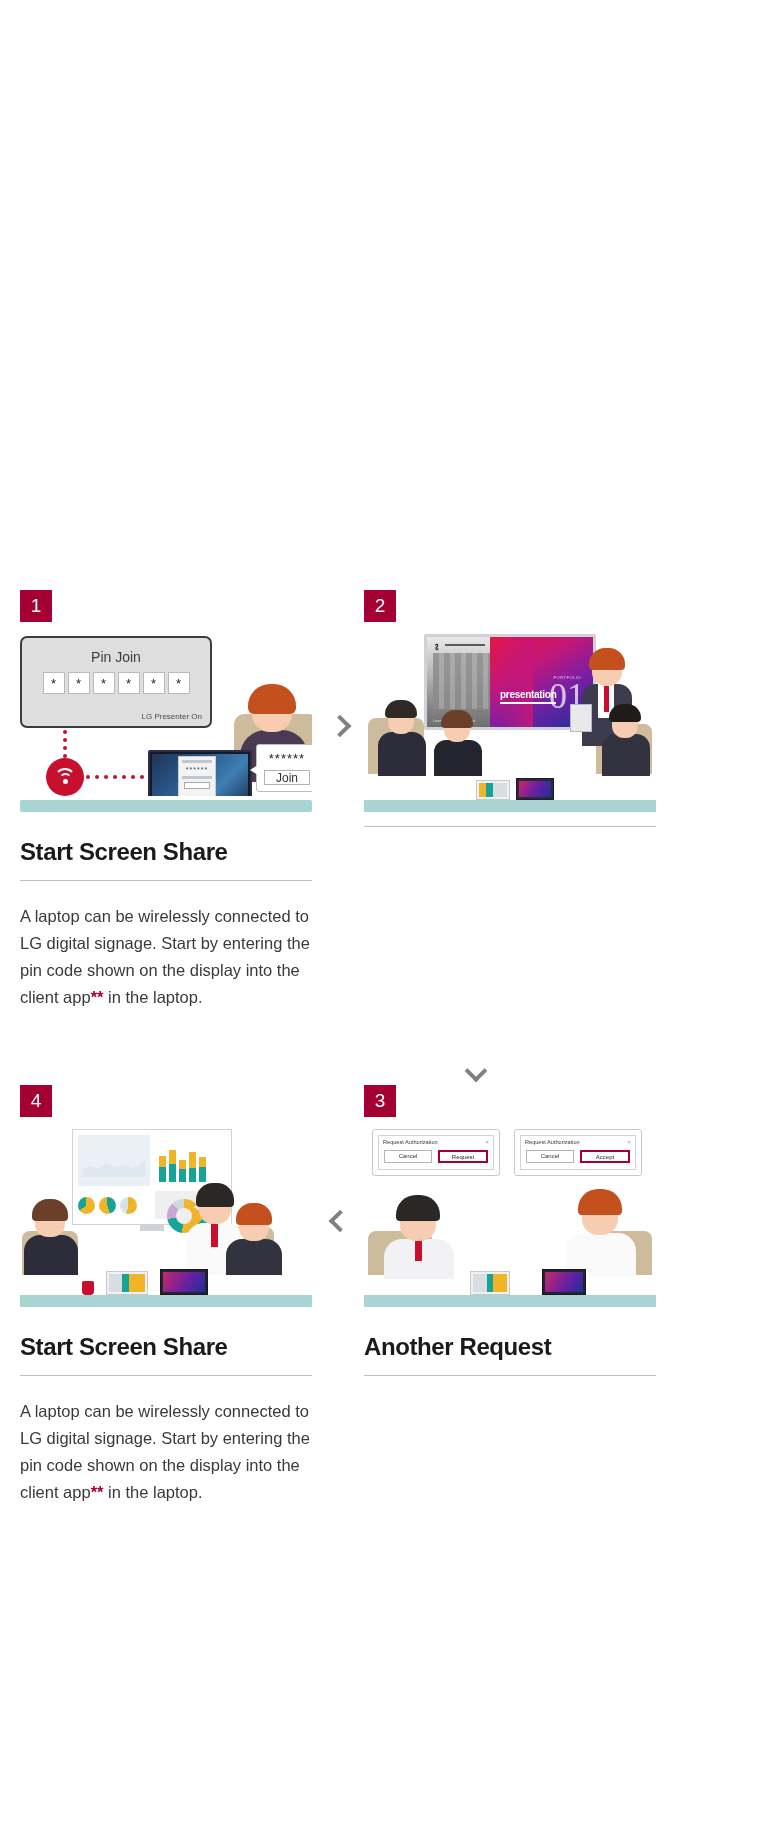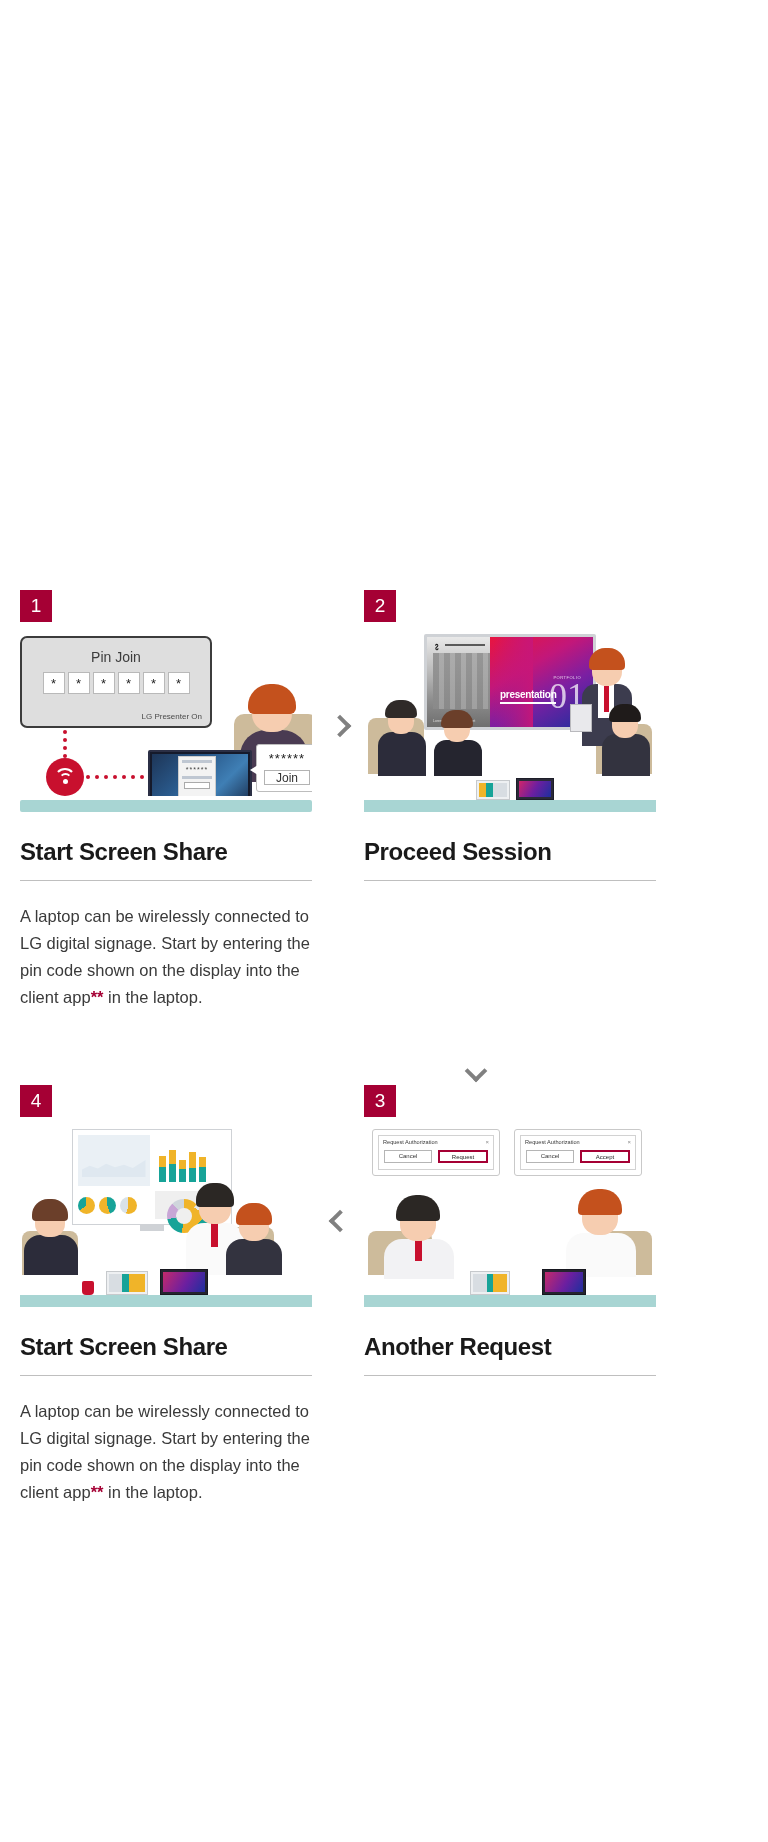--- a/index.html
+++ b/index.html
@@ -451,21 +451,20 @@
 
           <div class="i2-lap1">
               <div class="s"></div>
             </div>
           <div class="i2-lap2">
               <div class="s"></div>
             </div>
           <div class="i2-table"></div>
         </div>
 
-        <div class="step-title">Proceed Session</div>
         <div class="rule"></div>
       </div>
     </div>
 
     <div class="arrow-down" style="left:468px; top:473px;">
       <span class="chev d"></span>
     </div>
 
     <div class="step-row" style="margin-top:74px;">
 

